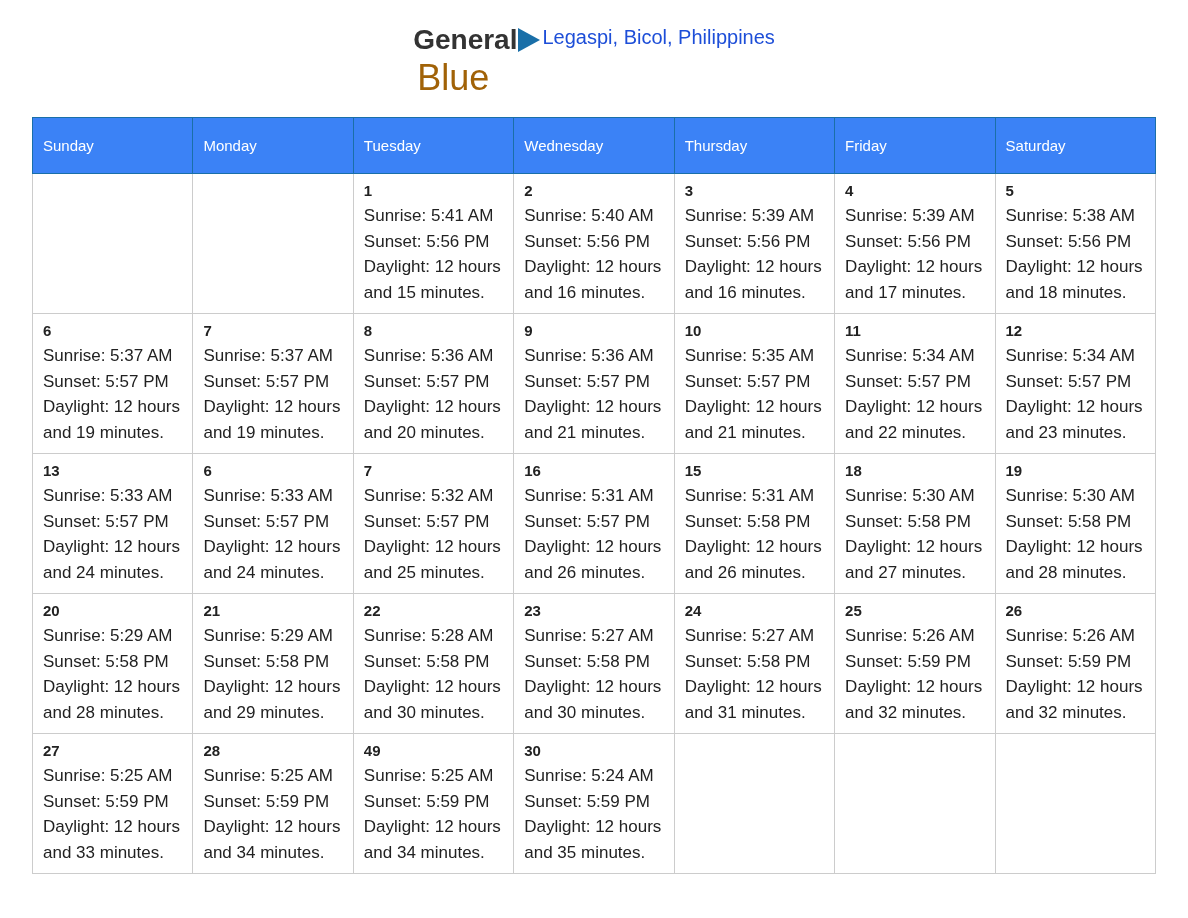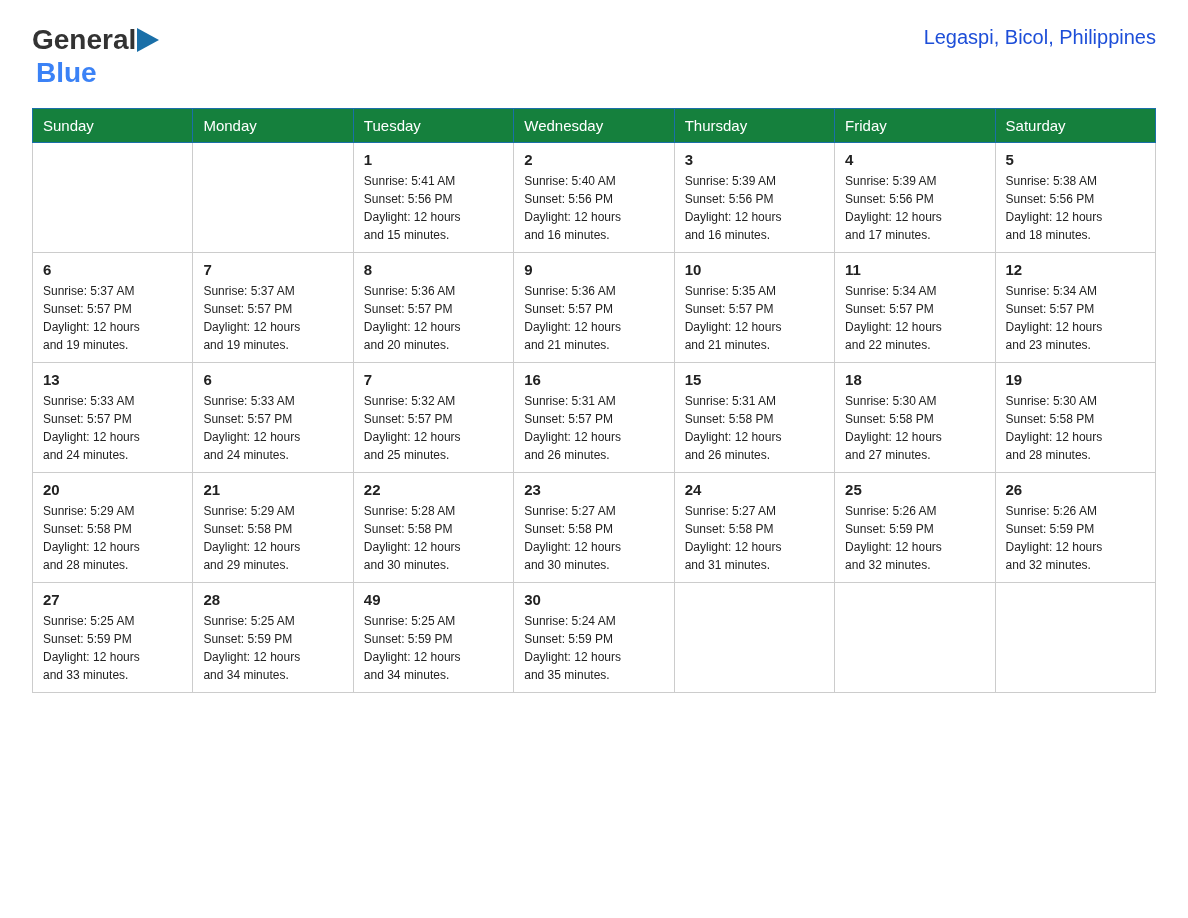--- a/index.html
+++ b/index.html
@@ -5,41 +5,41 @@
     * { box-sizing: border-box; margin: 0; padding: 0; }
     body {
       font-family: Arial, Helvetica, sans-serif;
       background: #fff;
       padding: 24px 32px;
       width: 1188px;
       min-height: 918px;
     }
     .header {
       display: flex;
-      justify-content: space-between;
+      justify-content: center;
       align-items: flex-start;
       margin-bottom: 18px;
     }
     .logo-text-general {
       font-size: 28px;
       font-weight: bold;
       color: #333;
       line-height: 1;
     }
     .logo-wrapper {
       line-height: 1.2;
     }
     .logo-line1 {
       display: flex;
       align-items: center;
     }
     .logo-line2 {
-      color: #3b82f6;
-      font-size: 28px;
-      font-weight: bold;
+      color: #a16207;
+      font-size: 36px;
+      font-weight: normal;
       padding-left: 4px;
     }
     .title-block {
       text-align: right;
     }
     .month-title {
       font-size: 52px;
       font-weight: normal;
       color: #222;
       line-height: 1.1;
@@ -48,45 +48,45 @@
       font-size: 20px;
       color: #1d4ed8;
       margin-top: 2px;
     }
     .calendar-table {
       width: 100%;
       border-collapse: collapse;
       border: 1px solid #bbb;
     }
     .calendar-table th {
-      background-color: #15803d;
+      background-color: #3b82f6;
       color: #fff;
       text-align: left;
-      padding: 8px 10px;
+      padding: 19px 10px;
       font-size: 15px;
       font-weight: normal;
       border: 1px solid #1a6fa8;
     }
     .calendar-table td {
       vertical-align: top;
       padding: 8px 10px;
       border: 1px solid #ccc;
       width: 14.28%;
       min-height: 90px;
       height: 110px;
     }
     .day-number {
       font-size: 15px;
       font-weight: bold;
       color: #222;
       display: block;
       margin-bottom: 4px;
     }
     .day-info {
-      font-size: 12px;
+      font-size: 17px;
       color: #222;
       line-height: 1.5;
     }
     .empty-cell {
       background: #fff;
     }
     
     .triangle-svg {
       display: inline-block;
       vertical-align: middle;

